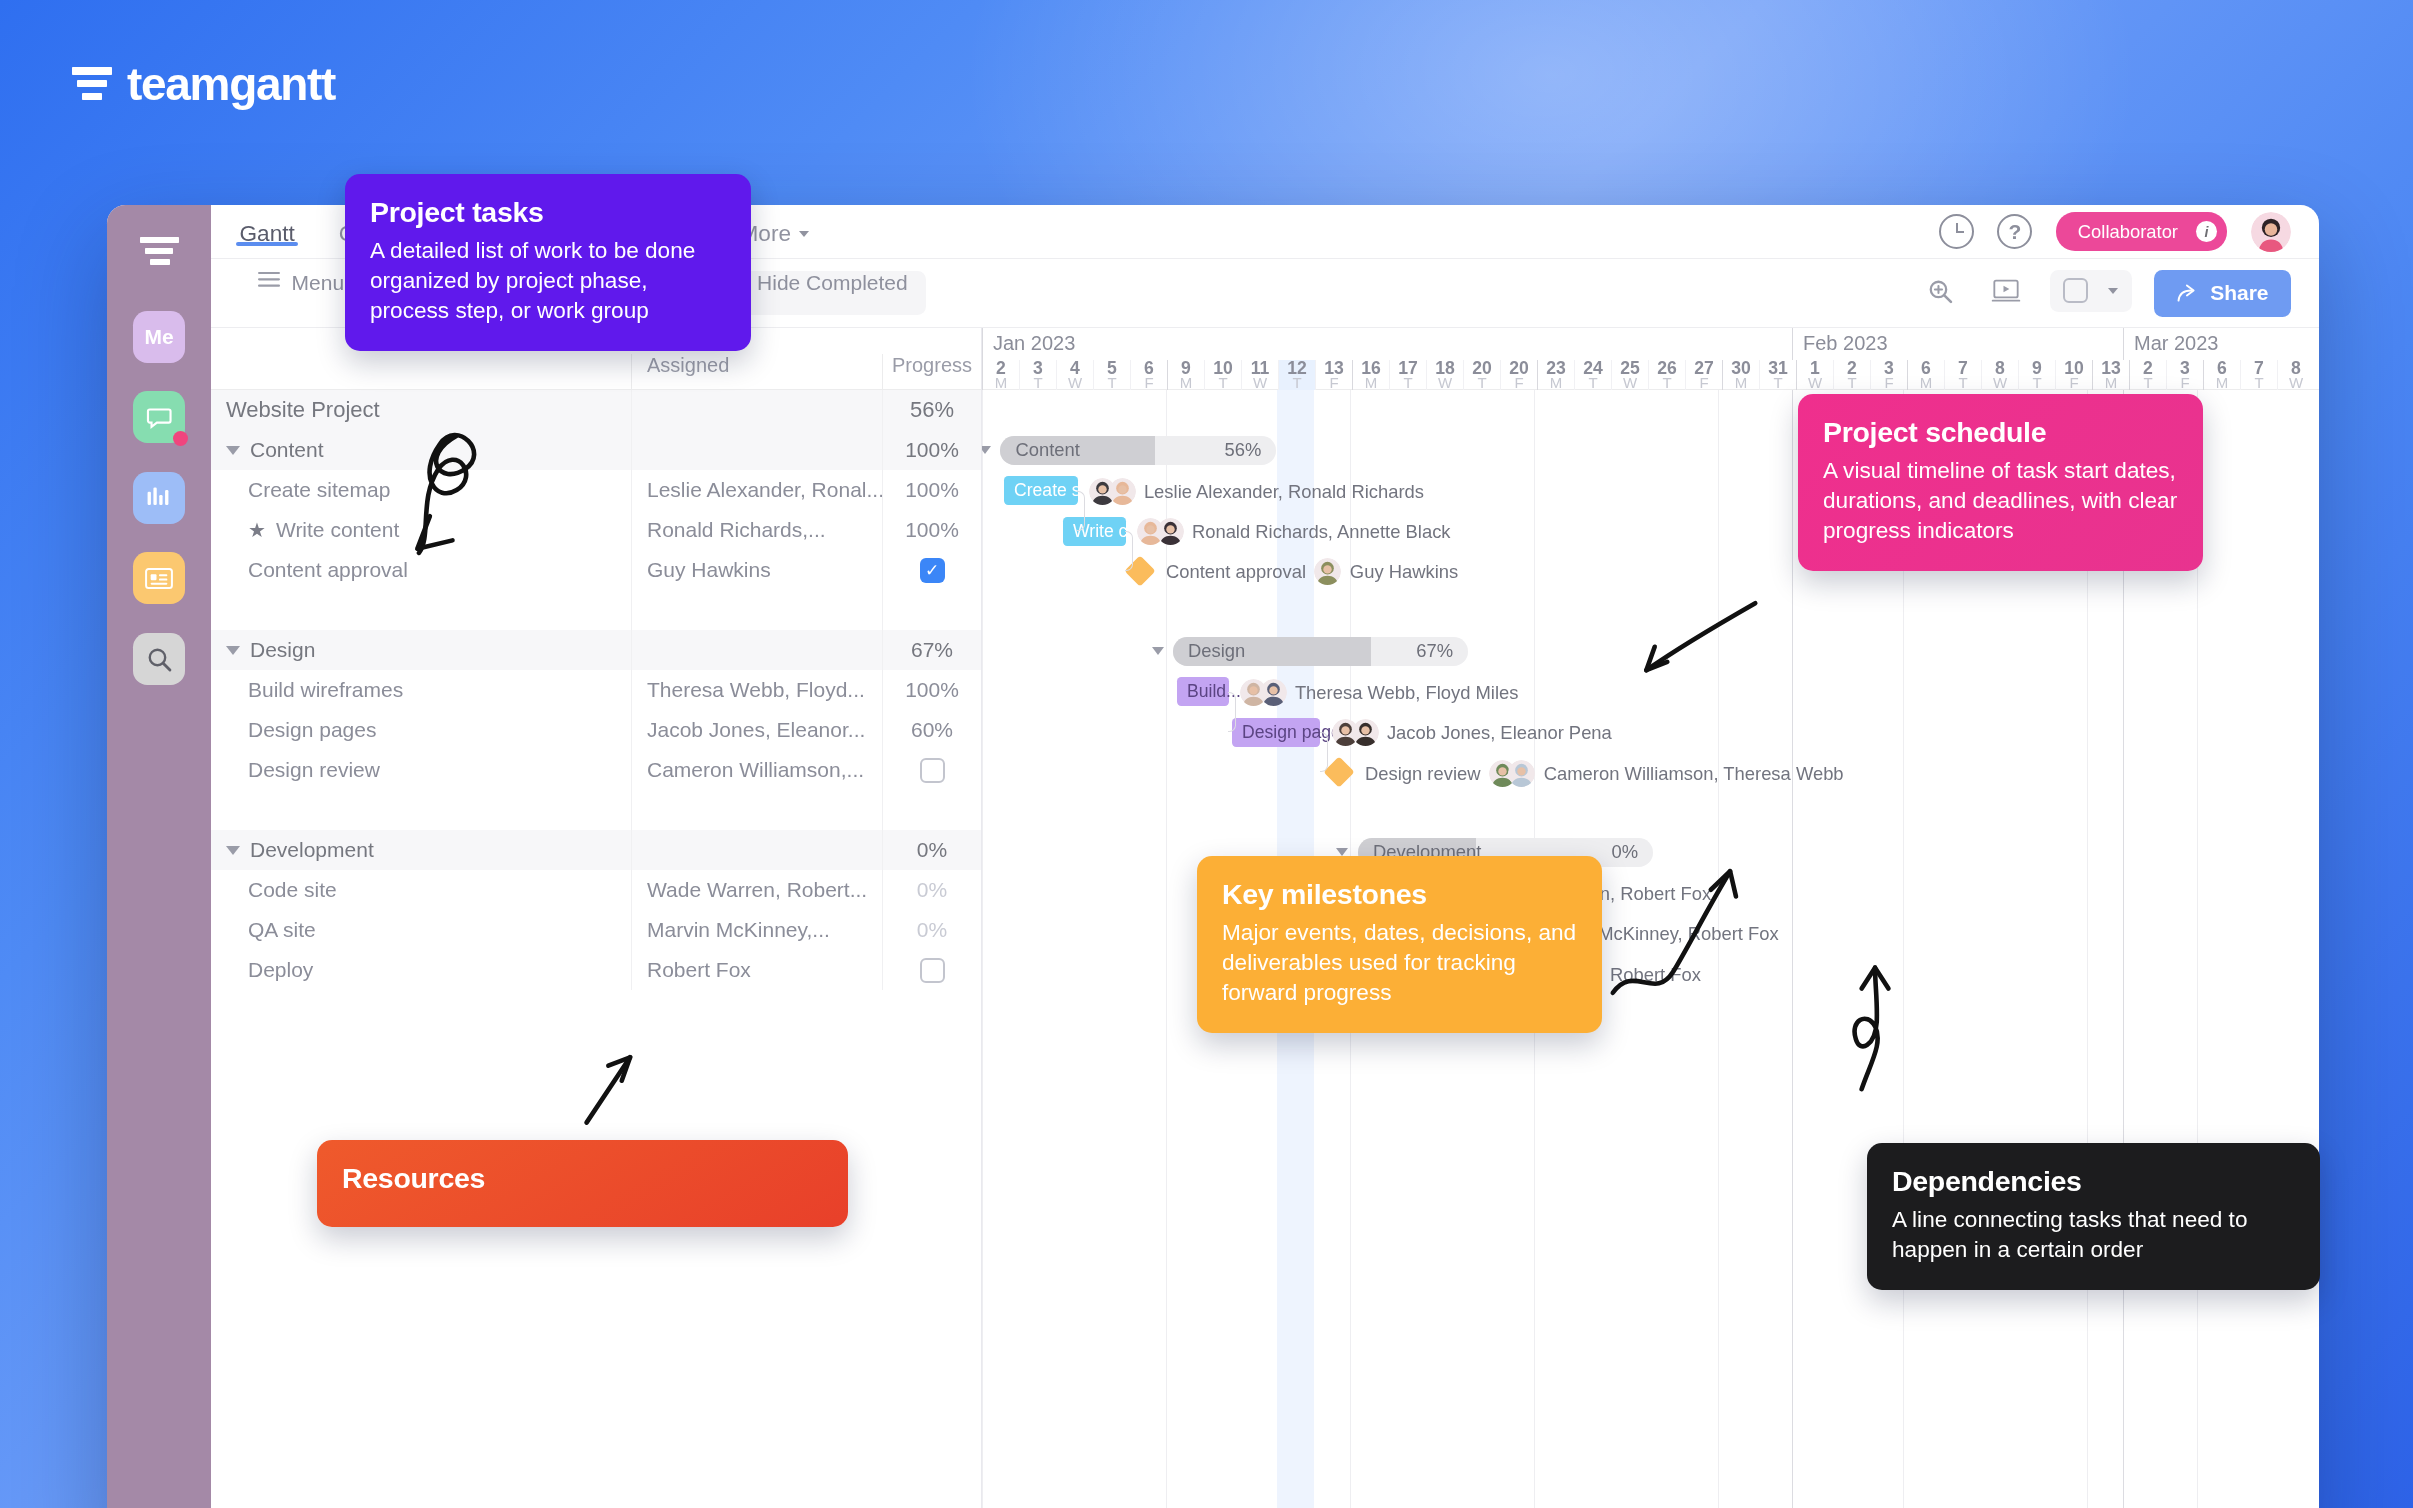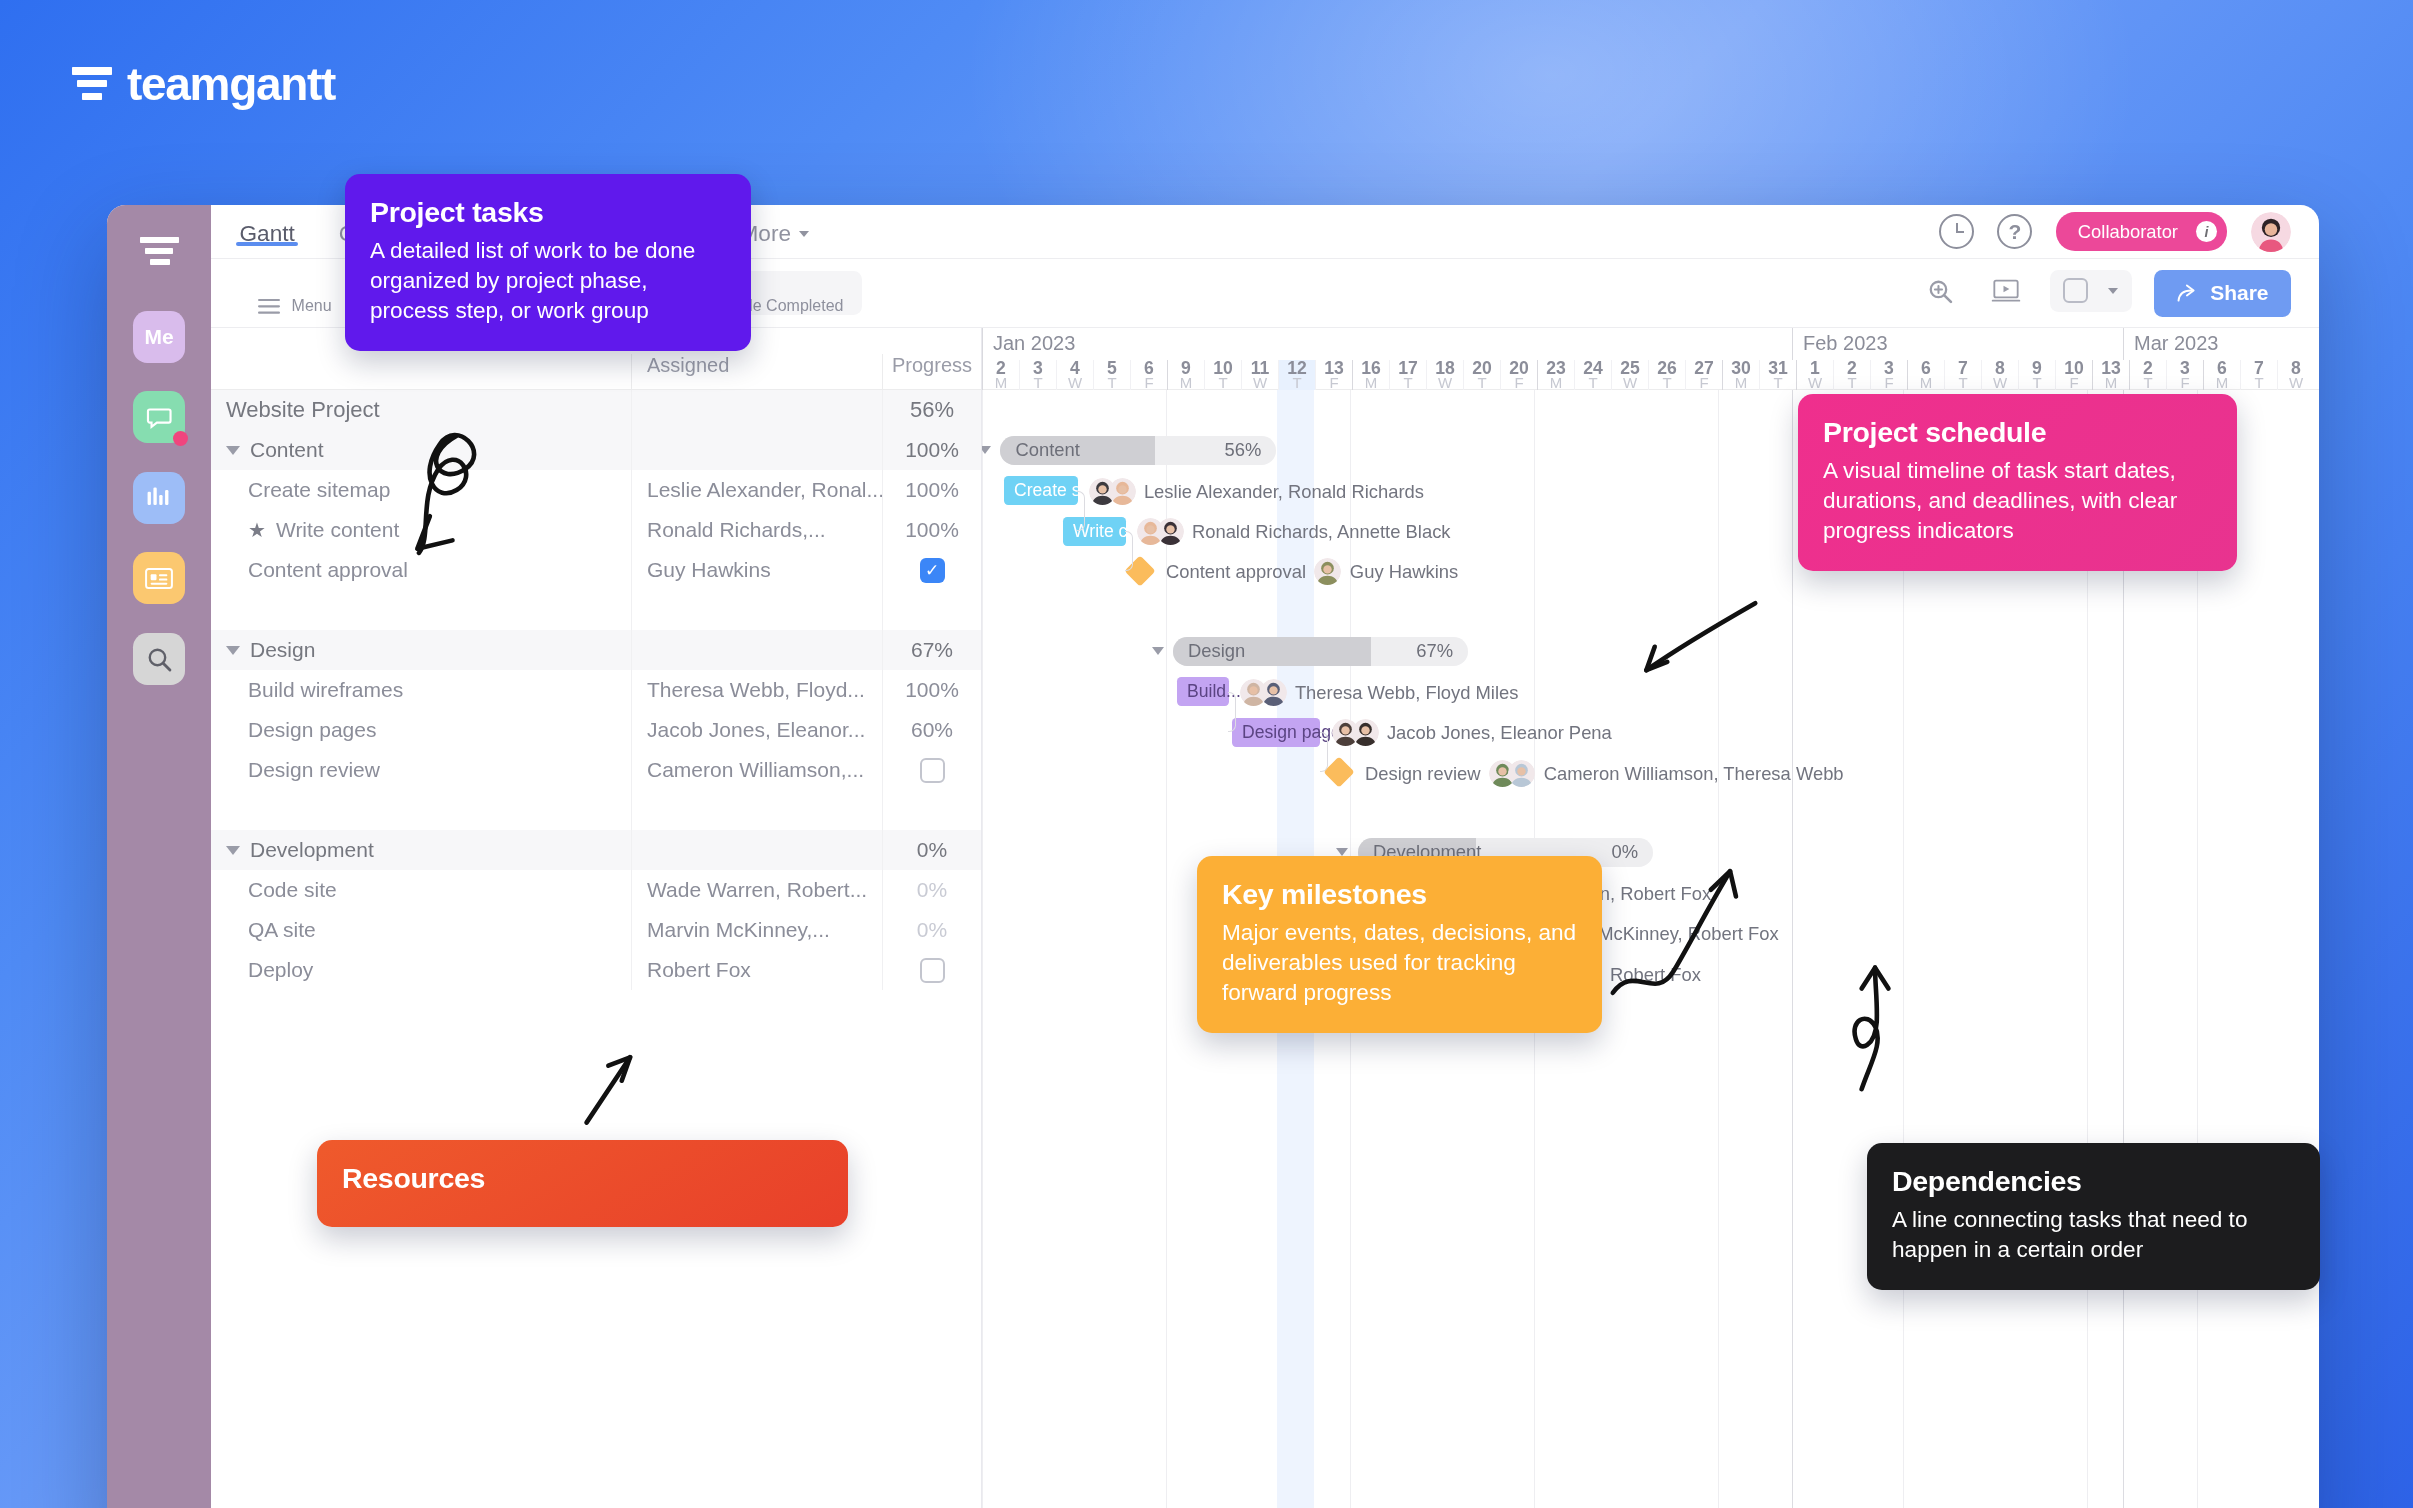--- a/index.html
+++ b/index.html
@@ -78,22 +78,22 @@
   .collab {
     height: 39px; border-radius: 19px; background:#ec4899; color:#fff; font-size:18.4px;
     display:flex; align-items:center; gap: 18px; padding: 0 10px 0 22px;
   }
   .collab-i { width: 21px; height:21px; border-radius:50%; background:#fff; color:#6e6e73; font-size:14.2px; font-weight:700; display:flex; align-items:center; justify-content:center; font-style: italic; }
   .avatar { width: 40px; height: 40px; border-radius: 50%; overflow:hidden; display:block; }
 
   
   .toolbar { height: 69px; display:flex; align-items:center; padding: 0 28.5px; border-bottom:0.8px solid #ededf0; gap: 15px; }
   .tb-chip {
-    height: 44px; border-radius: 8.4px; background:#f5f5f7; color:#8e909d; font-size: 16px;
-    display:flex; align-items:flex-end; gap: 11.7px; padding: 0 18.4px;
+    height: 44px; border-radius: 8.4px; background:#f5f5f7; color:#8e909d; font-size: 21px;
+    display:flex; align-items:flex-start; gap: 11.7px; padding: 0 18.4px;
   }
   .tb-plain { background: transparent; }
   .tb-right { margin-left:auto; display:flex; align-items:flex-start; gap: 22px; }
   .icon-btn { width: 44px; height:44px; display:flex; align-items:center; justify-content:center; }
   .share-btn {
     height: 47px; border-radius: 8.4px; background:#6f9bf2; color:#fff; font-size:21px; font-weight:600;
     display:flex; align-items:center; gap: 11px; padding: 0 22px;
   }
   .sq-chip { height:42px; display:flex; align-items:center; gap:11.7px; background:#f5f5f7; border-radius:8.4px; padding:0 13.4px; }
   .sq-box { width:25px; height:25px; border:2.1px solid #b9bbc6; border-radius:5.9px; }
@@ -150,21 +150,21 @@
   .av { width:27px; height:27px; border-radius:50%; overflow:hidden; flex:0 0 27px; }
   .avg { display:flex; }
   .avg .av + .av { margin-left:-7.5px; }
   .dep { position:absolute; border:1.7px solid #dcdce1; border-left:none; }
 
   
   .callout { position:absolute; border-radius: 15px; color:#fff; padding: 22px 25px 25px 25px; box-shadow: 0 11.7px 28.5px rgba(12,22,60,.22); }
   .callout h3 { font-size: 28.5px; font-weight: 700; margin-bottom: 6.7px; letter-spacing:-0.3px; }
   .callout p { font-size: 22.6px; line-height: 1.33; font-weight: 400; }
   #co-tasks   { left: 345px;  top: 174px; width: 406px; background:#6019ec; }
-  #co-sched   { left: 1798px; top: 394px; width: 439px; background: linear-gradient(135deg,#ef2f8d,#e8338f); }
+  #co-sched   { left: 1798px; top: 394px; width: 405px; background: linear-gradient(135deg,#ef2f8d,#e8338f); }
   #co-miles   { left: 1197px; top: 856px; width: 405px; background:#fcaf36; }
   #co-res     { left: 317px;  top: 1140px; width: 531px; background: linear-gradient(150deg,#ef5a2c,#e8402a); }
   #co-deps    { left: 1867px; top: 1143px; width: 453px; background:#1c1c1e; }
 
   .arrows { position:absolute; inset:0; pointer-events:none; }
 </style>
 </head>
 <body>
 
 <div class="bg-glow"></div>

